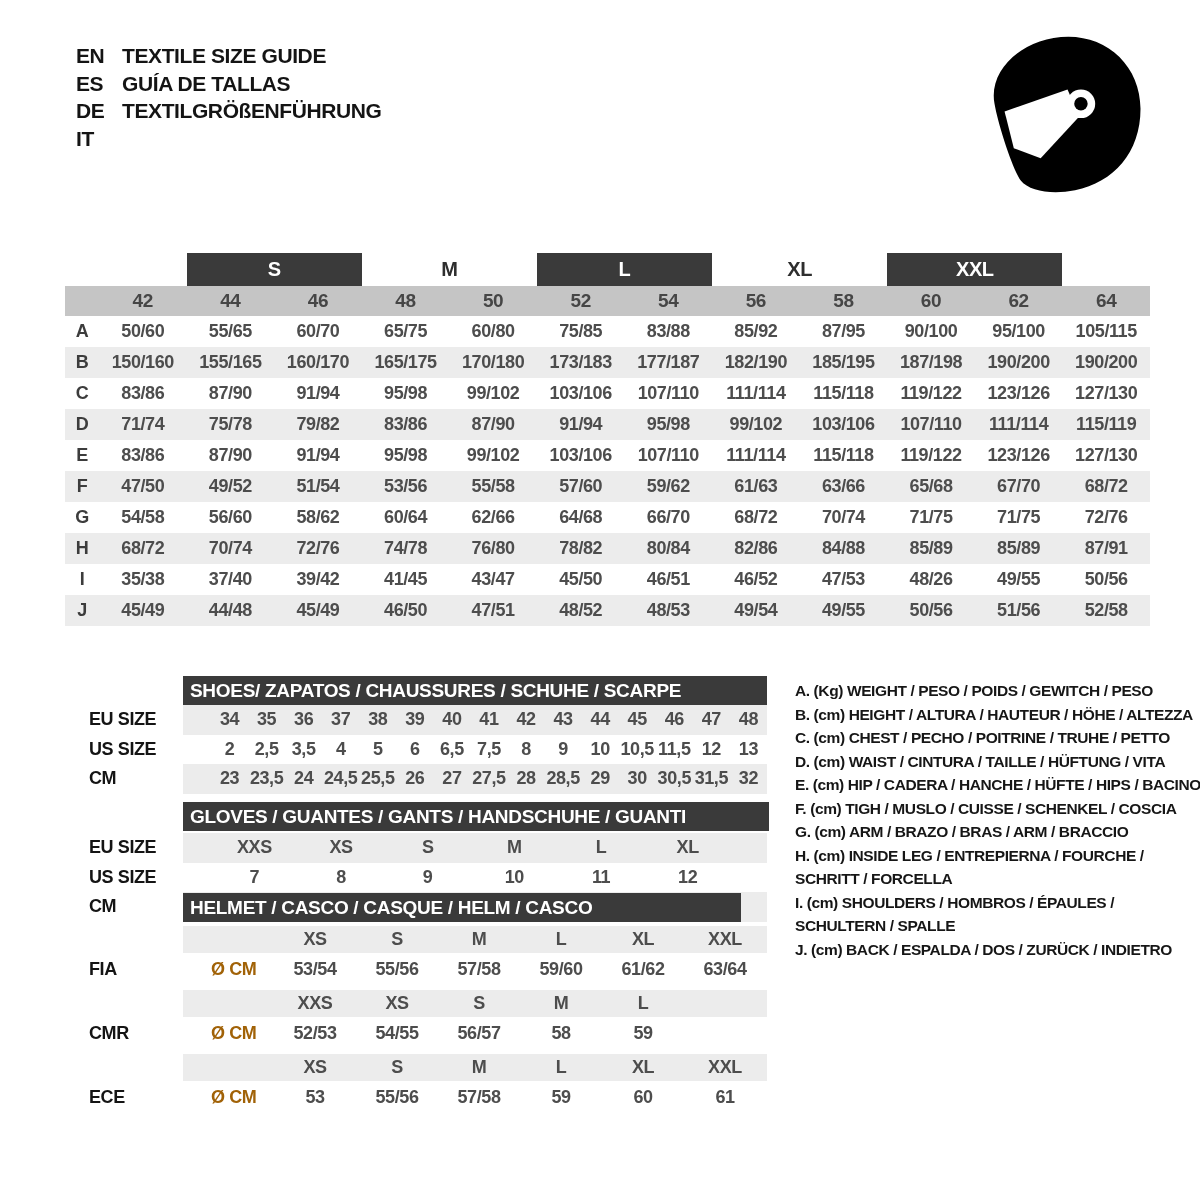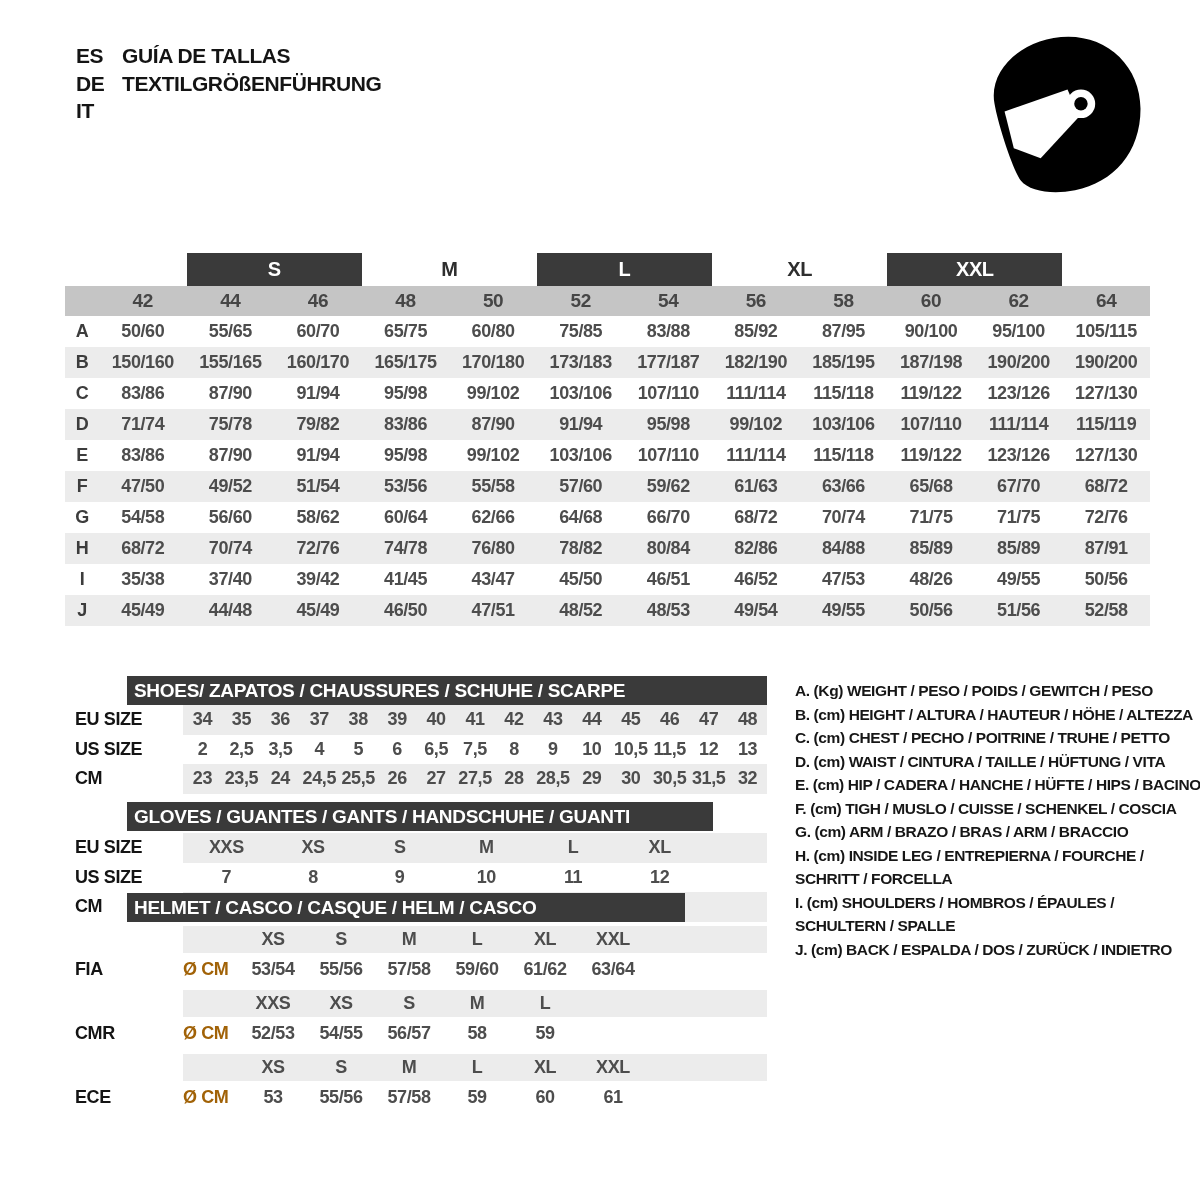--- a/index.html
+++ b/index.html
@@ -22,42 +22,46 @@
   .sg.dark { background:#3a3a3a; color:#fff; }
   .bandrow { background:#c5c5c5; height:30px; font-size:19px; color:#464646; }
   .bcell { text-align:center; }
   .mrow { height:31px; }
   .mrow.even { background:#ececec; }
   .mletter { text-align:center; color:#3c3c3c; }
   .mcell { text-align:center; }
 
   
   .section { position:absolute; left:75px; width:692px; font-size:18px; letter-spacing:-0.4px; }
-  .sec-bar { margin-left:52px; height:29px; background:#3a3a3a; color:#fff; display:flex; align-items:center; padding-left:7px; font-size:19px; letter-spacing:-0.3px; }
+  .sec-bar { margin-left:108px; height:29px; background:#3a3a3a; color:#fff; display:flex; align-items:center; padding-left:7px; font-size:19px; letter-spacing:-0.3px; }
   .srow, .hrow { position:relative; display:flex; align-items:center; height:29.5px; }
-  .srow > *, .hrow > * { position:relative; }
+  .srow > *, .hrow > * { position:relative;margin-left:14px; }
   .gray::before { content:""; position:absolute; left:108px; right:0; top:0; bottom:0; background:#ececec; }
   .slabel { width:108px; color:#141414; }
   .cells { flex:1; display:flex; }
   .cells.w520 { flex:none; width:520px; }
   .cells span { flex:1; text-align:center; }
 
   .hrow.hsize { height:27px; color:#4d4d4d; margin-top:4px; }
   .hrow.hval  { height:33px; }
   .hunit { width:56px; color:#a16207; }
   .hcell { width:68px; text-align:center; }
 
   
   .legend { position:absolute; left:795px; top:679px; width:408px; }
   .legend p { font-size:15.5px; line-height:23.5px; color:#161616; letter-spacing:-0.4px; }
 </style>
 </head>
 <body>
 
 <div class="lang">
+  <div class="lang-row">
+    <span class="lang-code">EN</span>
+    <span>TEXTILE SIZE GUIDE</span>
+  </div>
   <div class="lang-row">
     <span class="lang-code">ES</span>
     <span>GUÍA DE TALLAS</span>
   </div>
   <div class="lang-row">
     <span class="lang-code">DE</span>
     <span>TEXTILGRÖßENFÜHRUNG</span>
   </div>
   <div class="lang-row">
     <span class="lang-code">IT</span>

